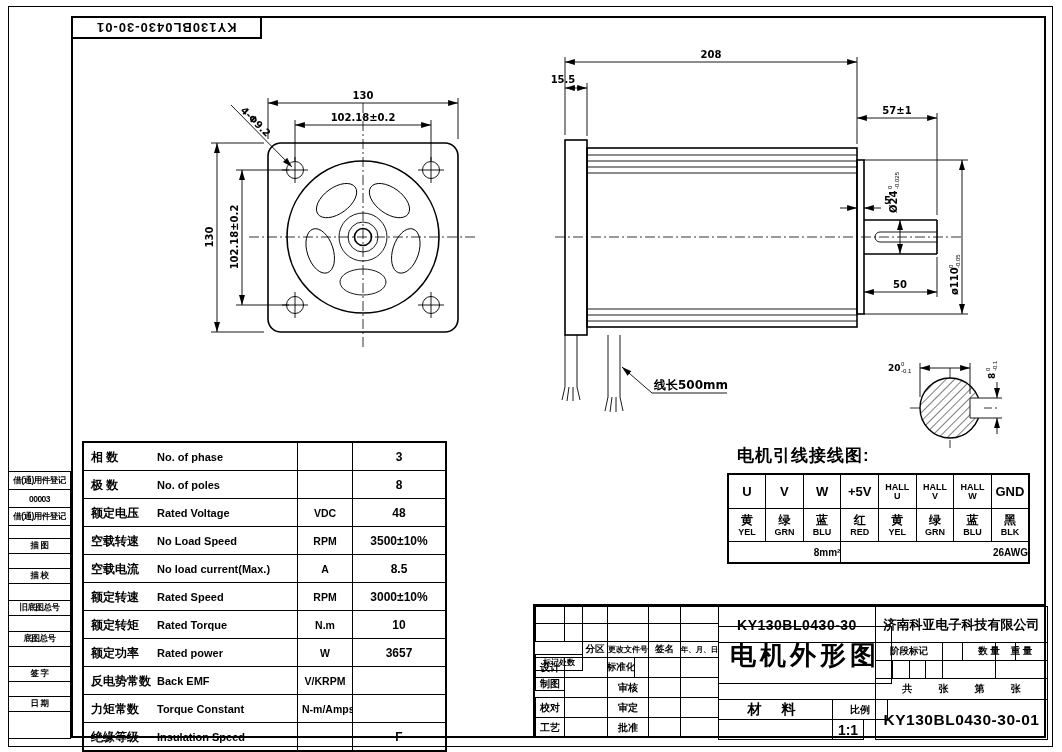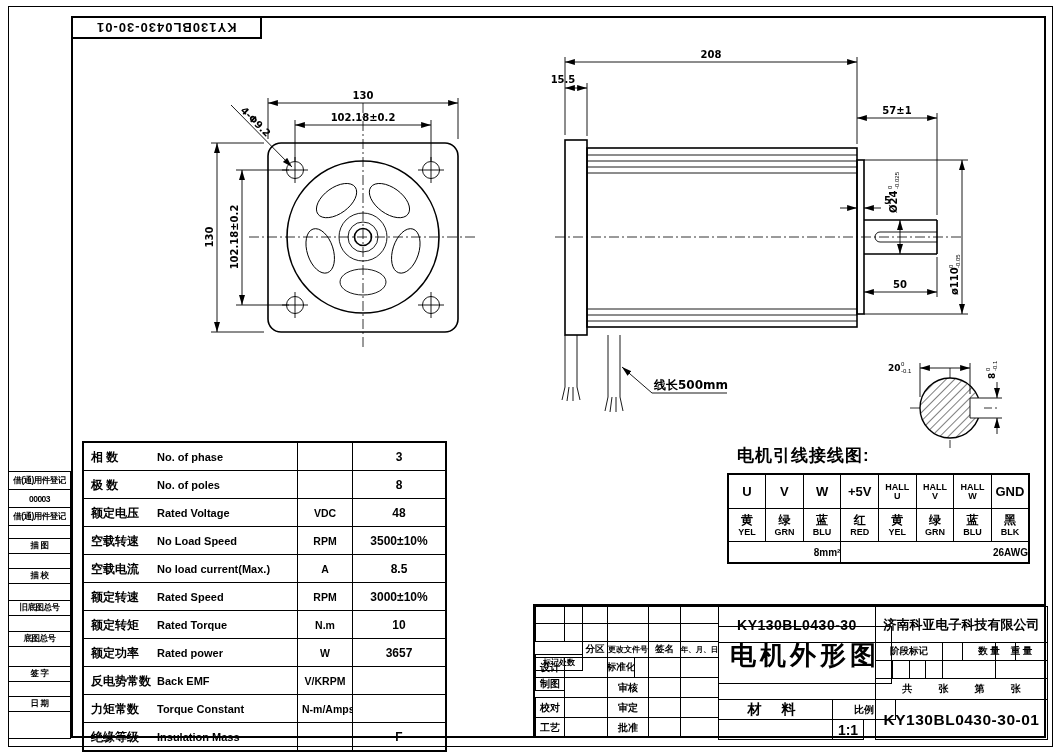--- a/index.html
+++ b/index.html
@@ -409,21 +409,21 @@
           <td class="sname"><span class="cn">反电势常数</span><span class="en">Back EMF</span></td>
           <td class="sunit">V/KRPM</td>
           <td class="sval"></td>
         </tr>
     <tr>
           <td class="sname"><span class="cn">力矩常数</span><span class="en">Torque Constant</span></td>
           <td class="sunit">N-m/Amps</td>
           <td class="sval"></td>
         </tr>
     <tr>
-          <td class="sname"><span class="cn">绝缘等级</span><span class="en">Insulation Mass</span></td>
+          <td class="sname"><span class="cn">绝缘等级</span><span class="en">Insulation Speed</span></td>
           <td class="sunit"></td>
           <td class="sval">F</td>
         </tr>
   </tbody>
     </table>
   <style>
     .spec td:nth-child(1){width:205px;} .spec td:nth-child(2){width:46px;} .spec td:nth-child(3){width:84px;}
   </style>
 
   <div class="abs tblock" style="position:absolute">
@@ -465,21 +465,21 @@
     <div class="tb f10" style="left:0;top:111px;width:30px;height:21px">工艺</div>
     <div class="tb" style="left:29px;top:111px;width:44px;height:21px"></div>
     <div class="tb f10" style="left:72px;top:111px;width:42px;height:21px">批准</div>
     <div class="tb" style="left:113px;top:111px;width:33px;height:21px"></div>
     <div class="tb" style="left:145px;top:111px;width:39px;height:21px"></div>
 
     <div class="tb model" style="left:183px;top:0;width:158px;height:37px">KY130BL0430-30</div>
     <div class="tb big-title" style="left:183px;top:20px;width:174px;height:58px">电机外形图</div>
     <div class="tb f11 matcell" style="left:183px;top:93px;width:115px;height:21px">材 料</div>
     <div class="tb" style="left:183px;top:113px;width:115px;height:21px"></div>
-    <div class="tb f10" style="left:297px;top:93px;width:64px;height:21px">比例</div>
+    <div class="tb f10" style="left:297px;top:93px;width:56px;height:21px">比例</div>
     <div class="tb f11" style="left:297px;top:113px;width:32px;height:21px">1:1</div>
 
     <div class="tb company" style="left:340px;top:0;width:173px;height:37px">济南科亚电子科技有限公司</div>
     <div class="tb f9" style="left:340px;top:36px;width:68px;height:19px">阶段标记</div>
     <div class="tb f9" style="left:427px;top:36px;width:54px;height:19px">数 量</div>
     <div class="tb f9" style="left:460px;top:36px;width:53px;height:19px">重 量</div>
     <div class="tb" style="left:340px;top:54px;width:18px;height:19px"></div>
     <div class="tb" style="left:357px;top:54px;width:18px;height:19px"></div>
     <div class="tb" style="left:374px;top:54px;width:17px;height:19px"></div>
     <div class="tb" style="left:390px;top:54px;width:18px;height:19px"></div>

